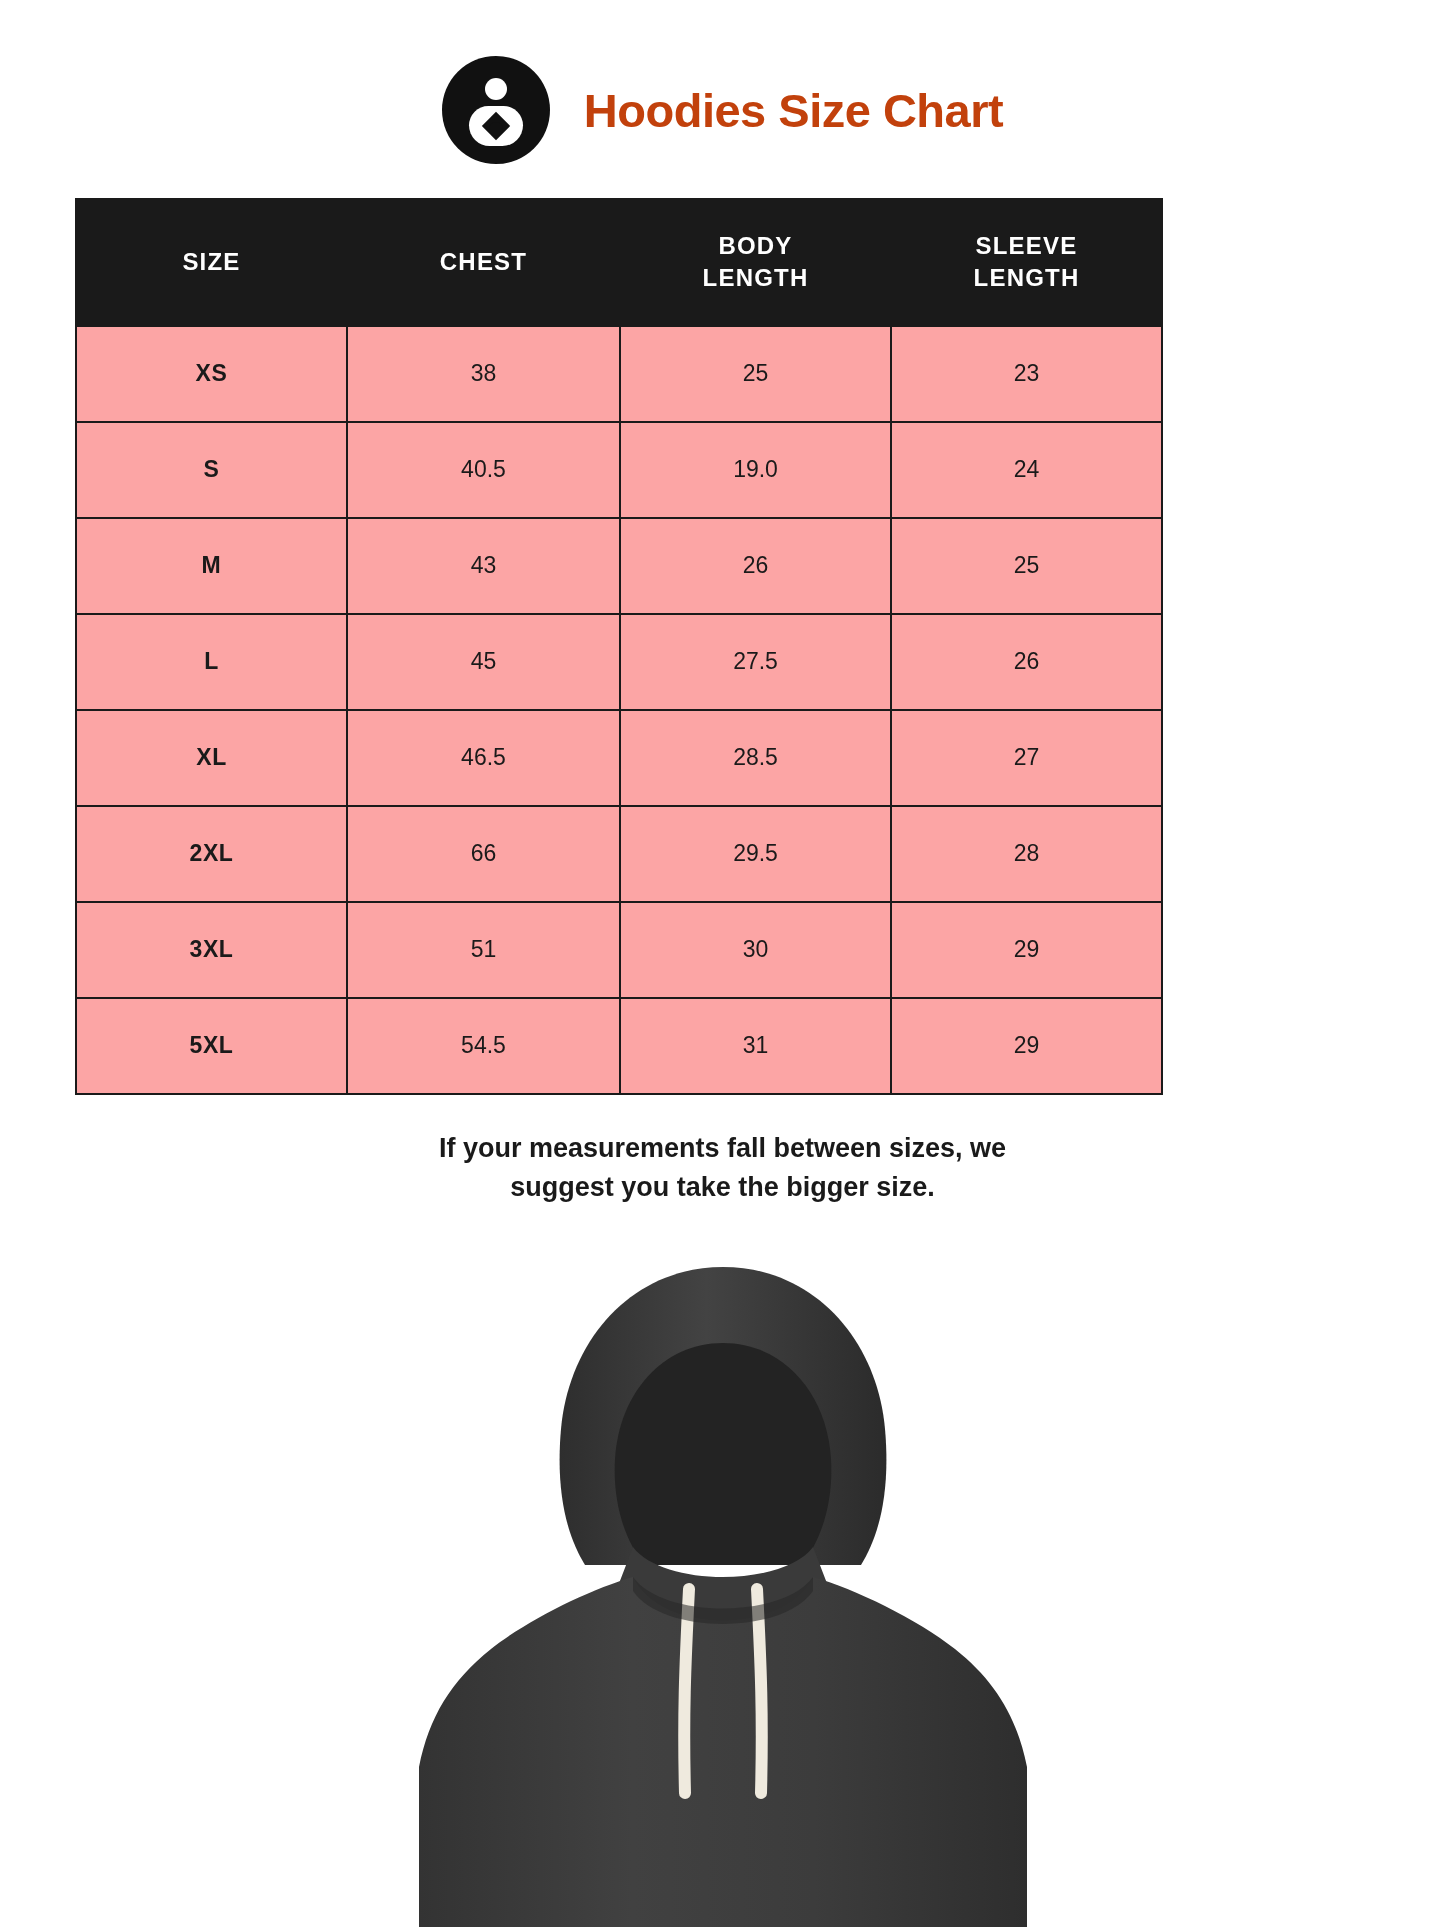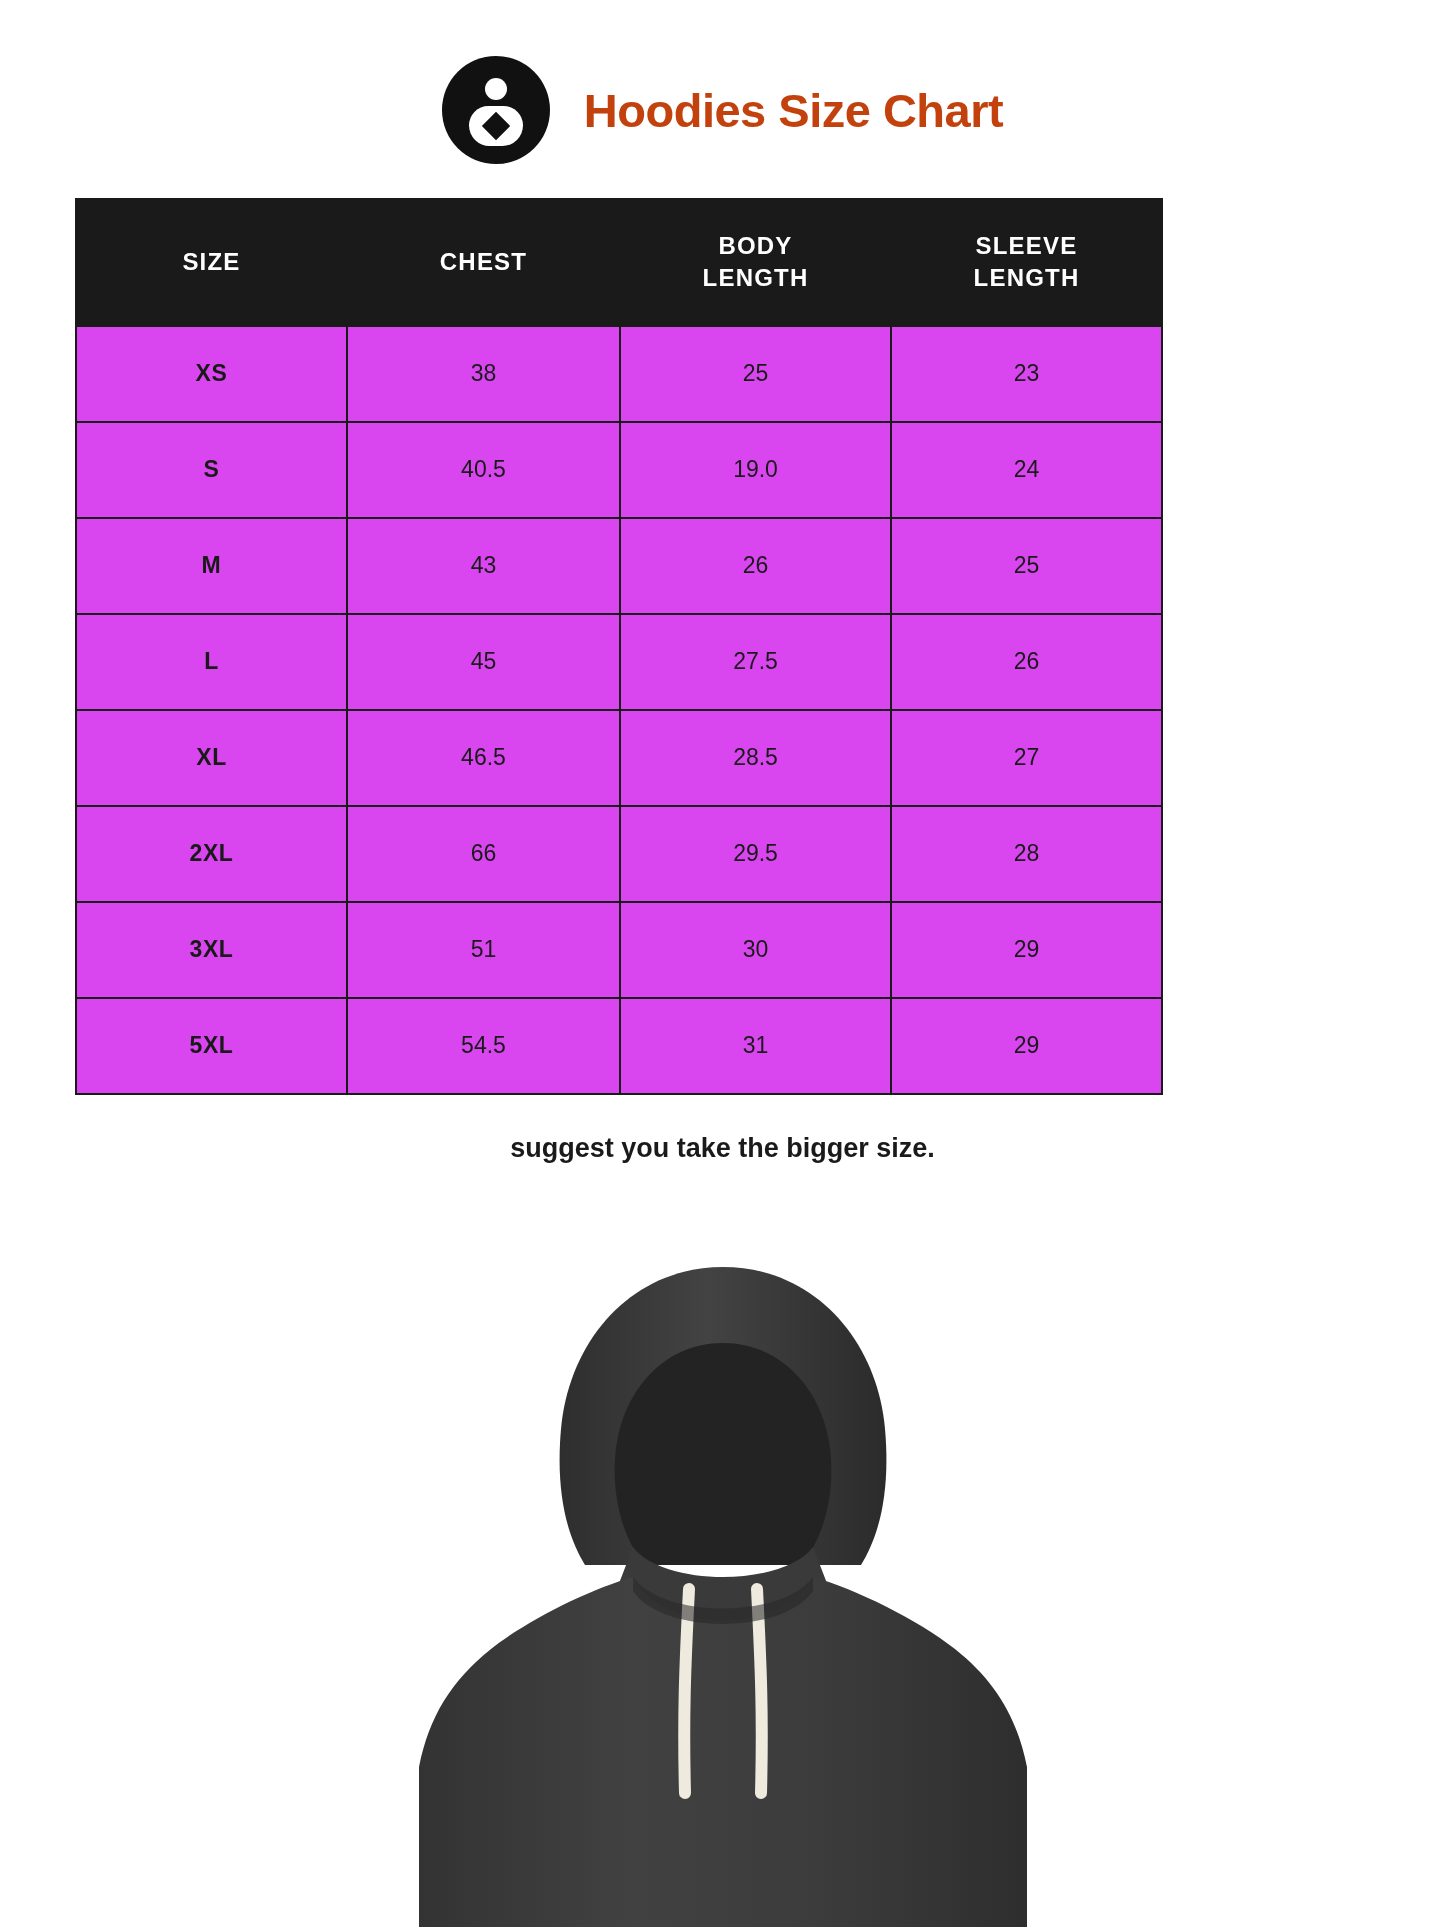--- a/index.html
+++ b/index.html
@@ -103,21 +103,21 @@
     border: 2px solid #1a1a1a;
   }
   table.size-chart th .two-line { display: block; }
   table.size-chart td {
     border: 2px solid #1a1a1a;
     height: 96px;
     text-align: center;
     vertical-align: middle;
     font-size: 23px;
     color: #1a1a1a;
-    background: #d946ef;
+    background: #fca5a5;
   }
   table.size-chart td.size-col {
     font-weight: bold;
     font-size: 23px;
     letter-spacing: 0.6px;
   }
   col.c-size { width: 265px; }
   col.c-chest { width: 267px; }
   col.c-body { width: 265px; }
   col.c-sleeve { width: 265px; }
@@ -233,20 +233,21 @@
         <td class="size-col">5XL</td>
         <td>54.5</td>
         <td>31</td>
         <td>29</td>
       </tr>
     </tbody>
   </table>
 </div>
 
 <div class="note">
+  <div>If your measurements fall between sizes, we</div>
   <div>suggest you take the bigger size.</div>
 </div>
 
 <div class="hoodie-area">
   <svg class="hoodie-svg" width="780" height="680" viewBox="0 0 780 680">
     <defs>
       <linearGradient id="fab" x1="0" y1="0" x2="1" y2="0">
         <stop offset="0%" stop-color="#333333"></stop>
         <stop offset="35%" stop-color="#414141"></stop>
         <stop offset="65%" stop-color="#3c3c3c"></stop>

